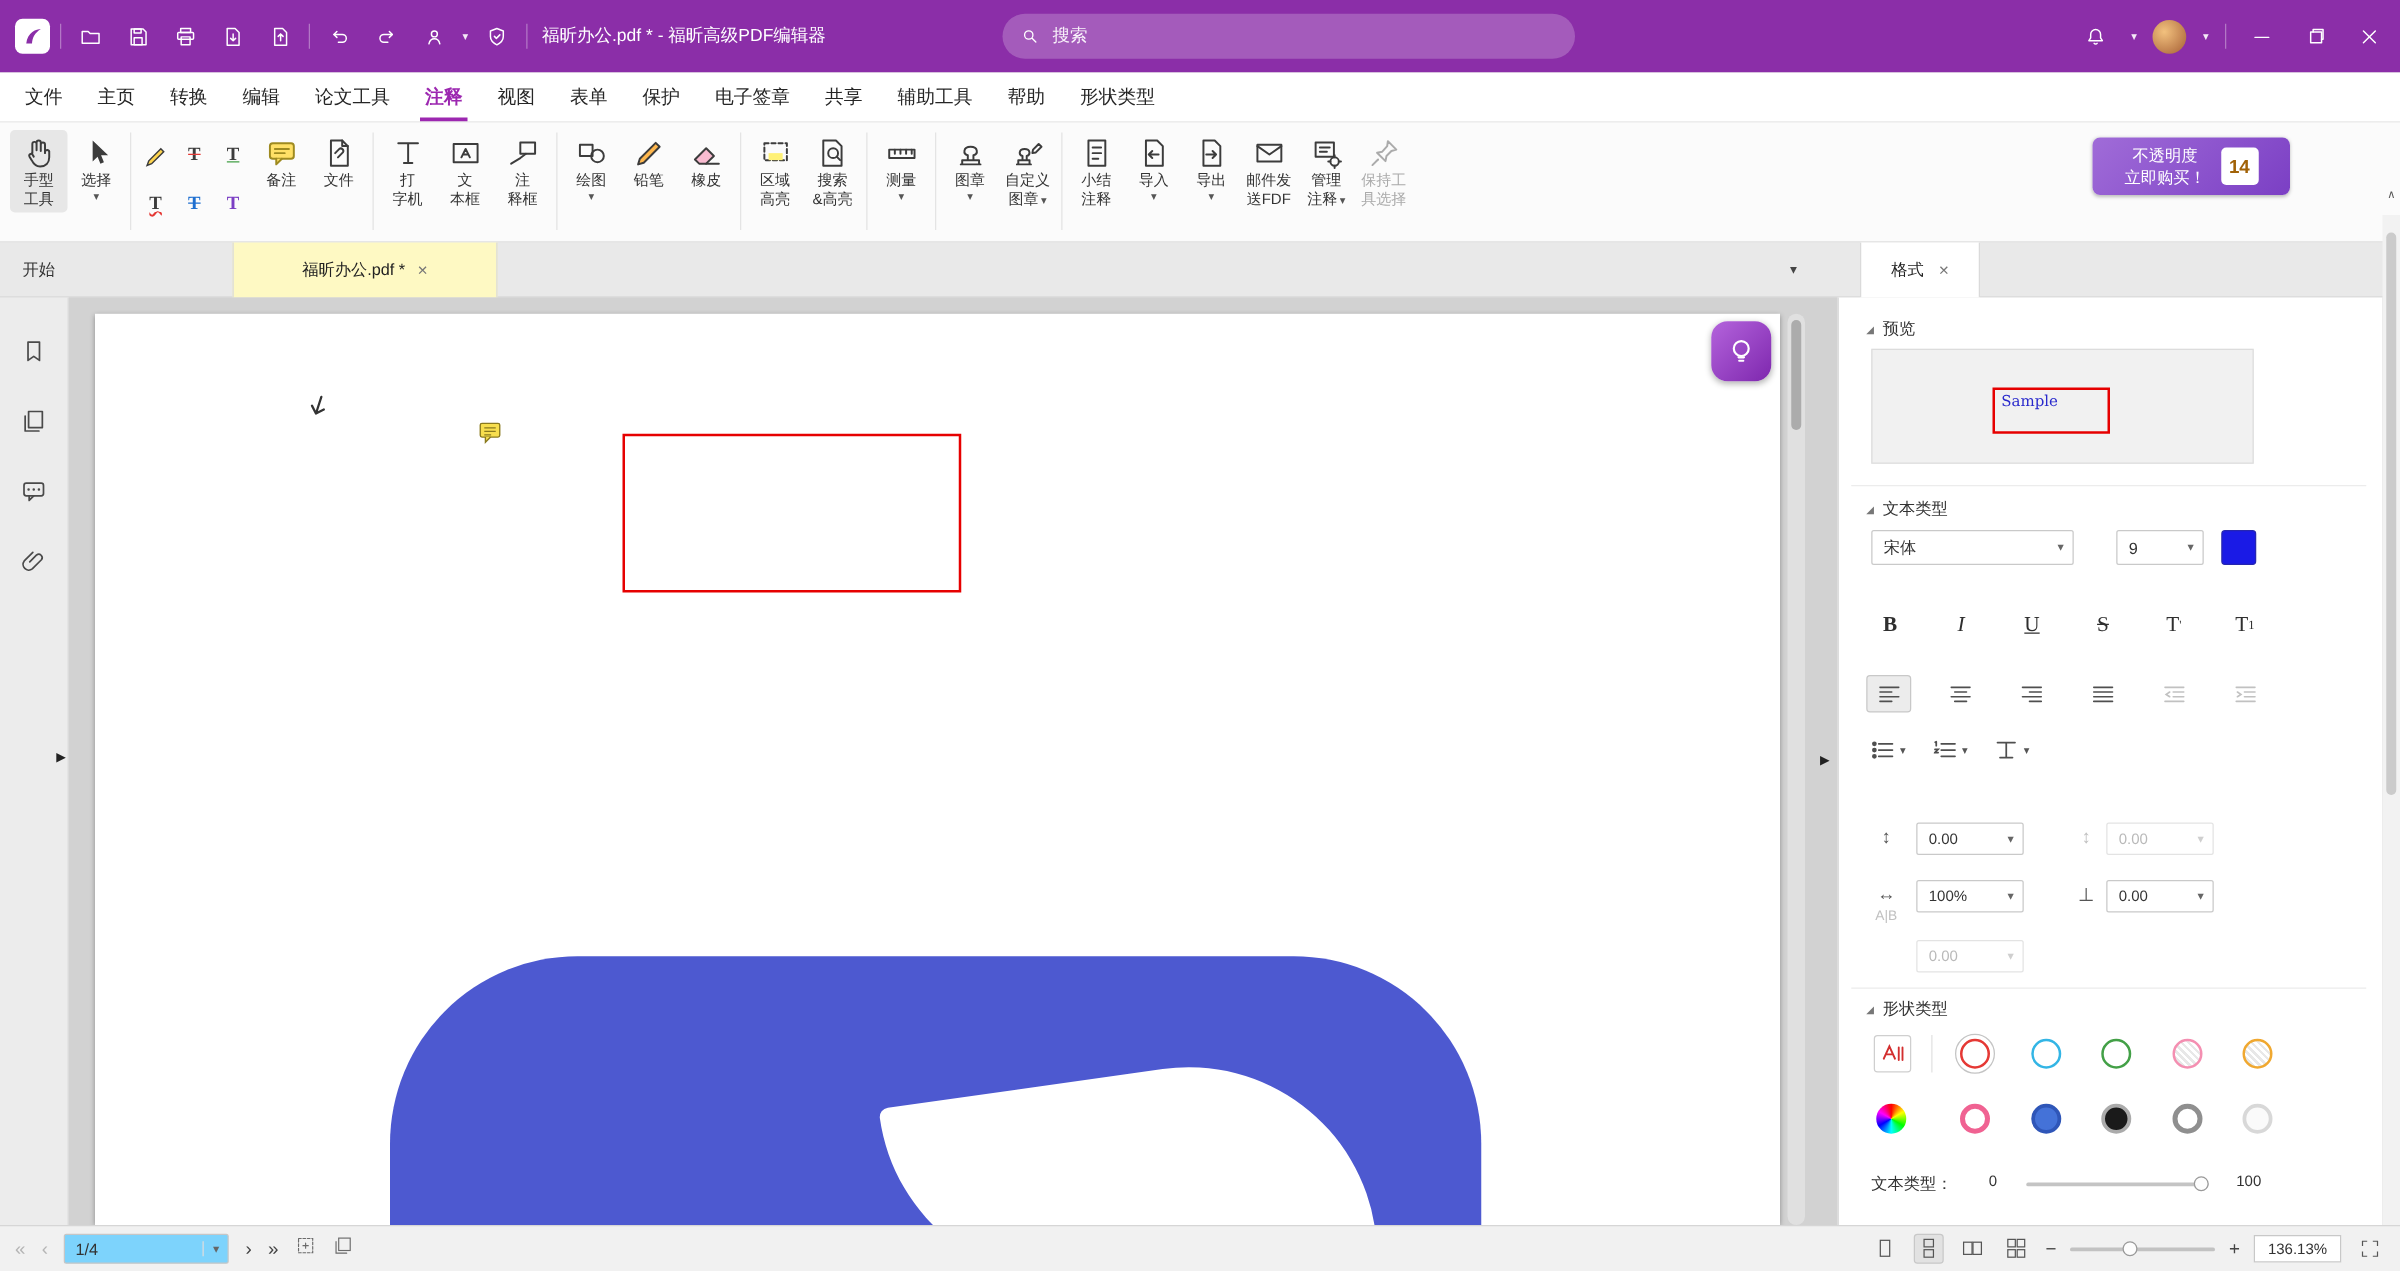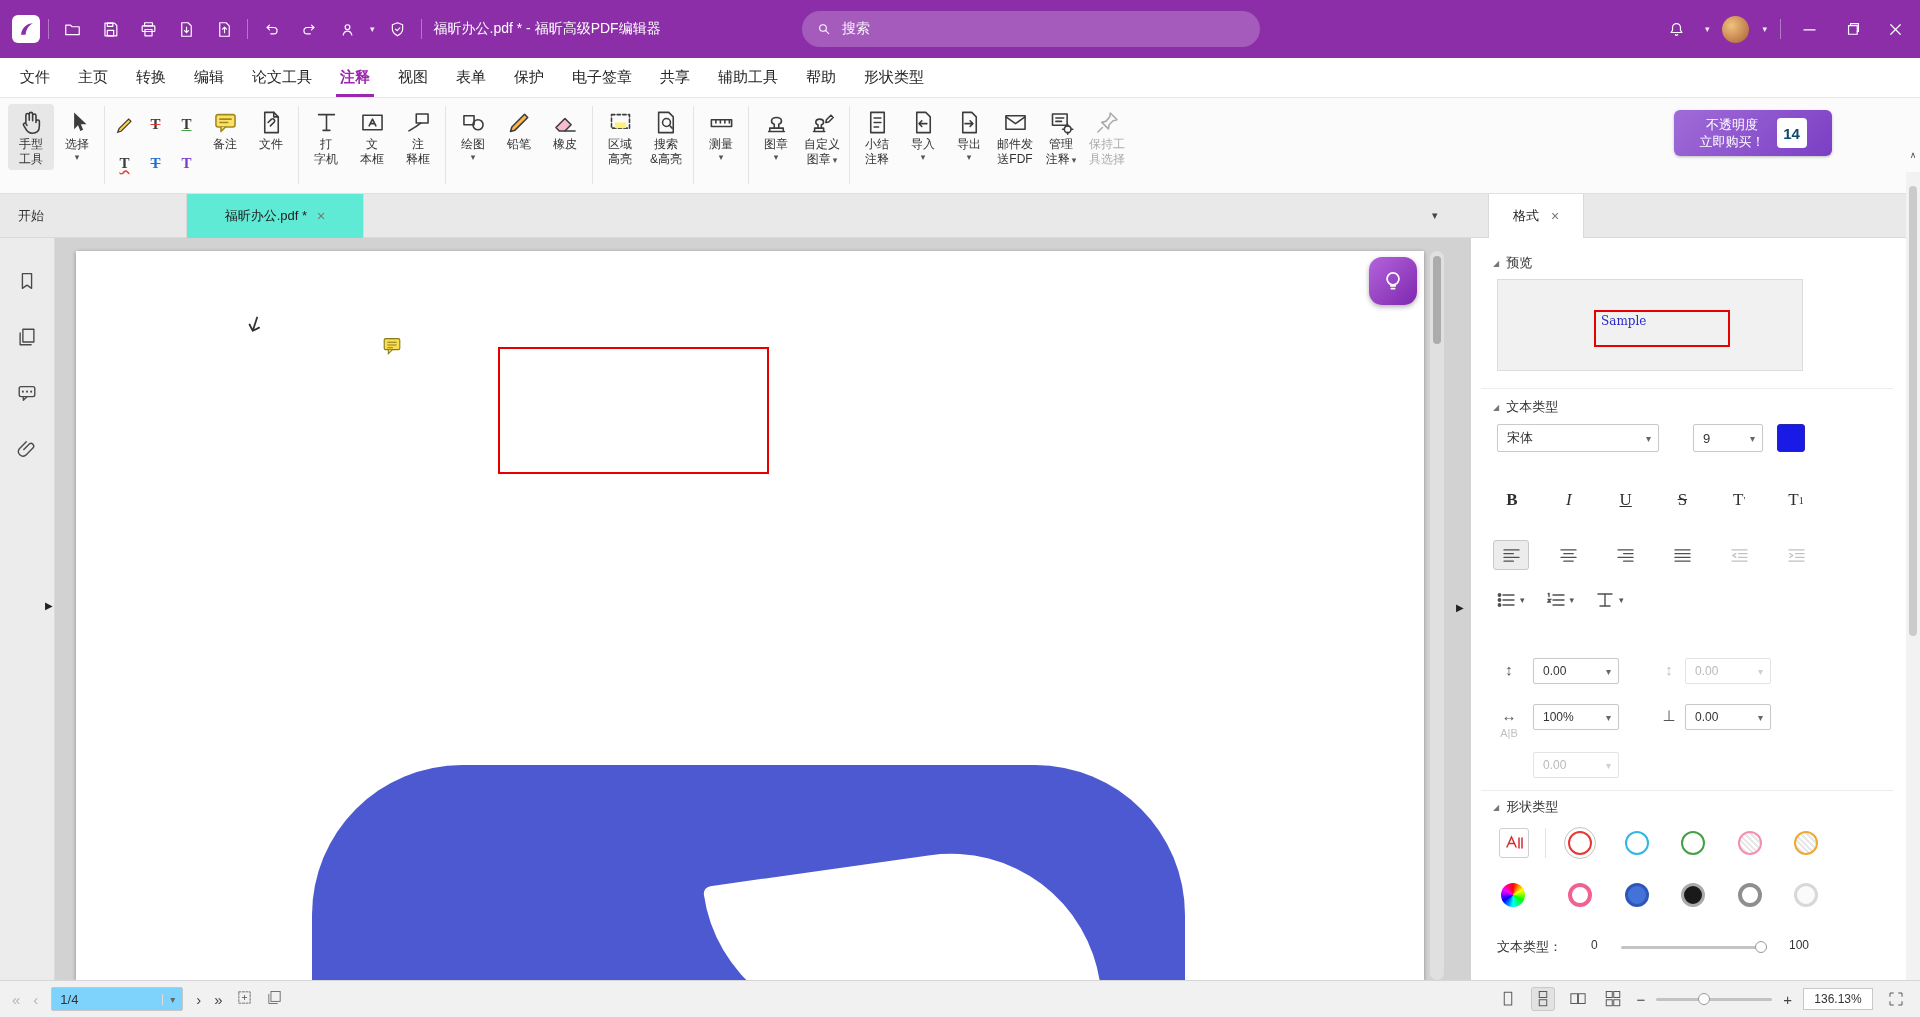--- a/index.html
+++ b/index.html
@@ -37,25 +37,25 @@
 .mgc svg{width:22px;height:22px;stroke:#3C3C3C;fill:none;stroke-width:1.3;stroke-linecap:round}
 .tt{font-size:15px;font-weight:700;color:#3C3C3C;font-family:"Liberation Serif",serif}
 .tt.str{text-decoration:line-through;text-decoration-color:#E53935}
 .tt.und{text-decoration:underline;text-decoration-color:#43A047}
 .tt.sq{text-decoration:underline wavy #E53935}
 .tt.rep{color:#1E6FD0;text-decoration:line-through}
 .tt.ins{color:#7B3FC4}
 .gray .rl,.gray .dd{color:#ABABAB}
 .trial{position:absolute;right:88px;top:12px;width:158px;height:46px;border-radius:6px;background:linear-gradient(135deg,#A06CD8,#7B3FC4);display:flex;align-items:center;justify-content:center;gap:12px;color:#fff;box-shadow:0 1px 3px rgba(0,0,0,.25)}
 .trial .t1{font-size:13px;line-height:17px;text-align:center}
-.tdays{width:30px;height:30px;background:#fff;border-radius:4px;color:#0c4a6e;font-weight:700;font-size:15px;display:flex;align-items:center;justify-content:center}
+.tdays{width:30px;height:30px;background:#fff;border-radius:4px;color:#a16207;font-weight:700;font-size:15px;display:flex;align-items:center;justify-content:center}
 
 .tabs{position:absolute;left:0;top:194px;width:1920px;height:44px;background:#E9E9E9;border-bottom:1px solid #D9D9D9}
 .starttab{position:absolute;left:0;top:0;width:150px;height:44px;display:flex;align-items:center;padding-left:18px;font-size:13px;color:#333}
-.doctab{position:absolute;left:186px;top:0;width:178px;height:44px;background:#5eead4;border-left:1px solid #DADADA;border-right:1px solid #DADADA;display:flex;align-items:center;justify-content:center;gap:10px;font-size:13px;color:#222}
+.doctab{position:absolute;left:186px;top:0;width:212px;height:44px;background:#fef9c3;border-left:1px solid #DADADA;border-right:1px solid #DADADA;display:flex;align-items:center;justify-content:center;gap:10px;font-size:13px;color:#222}
 .fmttab{position:absolute;left:1488px;top:0;width:96px;height:44px;background:#fff;border-left:1px solid #DADADA;border-right:1px solid #DADADA;display:flex;align-items:center;justify-content:center;gap:12px;font-size:13px;color:#222}
 .tabdd{position:absolute;left:1432px;top:15px;font-size:11px;color:#444}
 .closex{color:#777;font-size:14px}
 
 .sidebar{position:absolute;left:0;top:238px;width:55px;height:742px;background:#ECECEC;border-right:1px solid #DBDBDB;display:flex;flex-direction:column;align-items:center;padding-top:30px;gap:30px}
 .sbi{width:26px;height:26px;display:flex;align-items:center;justify-content:center}
 .sbi svg{width:22px;height:22px;stroke:#4A4A4A;fill:none;stroke-width:1.5;stroke-linecap:round;stroke-linejoin:round}
 .lhandle{position:absolute;left:45px;top:600px;font-size:10px;color:#222}
 
 .canvas{position:absolute;left:55px;top:238px;width:1415px;height:742px;background:#D2D2D2;overflow:hidden}
@@ -69,21 +69,21 @@
 .bulb{position:absolute;left:1314px;top:19px;width:48px;height:48px;border-radius:13px;background:linear-gradient(135deg,#B464DC,#7E27AE);display:flex;align-items:center;justify-content:center;box-shadow:0 2px 5px rgba(0,0,0,.3)}
 .bulb svg{width:26px;height:26px;stroke:#fff;fill:none;stroke-width:1.6;stroke-linecap:round}
 .cscroll{position:absolute;left:1375px;top:13px;width:14px;height:729px;background:#E0E0E0;border-radius:7px}
 .cthumb{position:absolute;left:3px;top:5px;width:8px;height:88px;background:#ACACAC;border-radius:4px}
 .rhandle{position:absolute;left:1401px;top:364px;font-size:10px;color:#222}
 
 .panel{position:absolute;left:1470px;top:238px;width:436px;height:742px;background:#fff;border-left:1px solid #D2D2D2}
 .sech{position:absolute;font-size:13px;color:#333;display:flex;align-items:center;gap:7px;font-weight:400}
 .secmark{font-size:8px;color:#777}
 .pvbox{position:absolute;left:26px;top:41px;width:306px;height:92px;background:#F1F1F1;border:1px solid #DCDCDC}
-.samplebox{position:absolute;left:96px;top:30px;width:136px;height:37px;border:2px solid #E60000;padding:2px 5px;font-family:"DejaVu Serif",serif;font-size:12px;color:#2929CC}
+.samplebox{position:absolute;left:96px;top:30px;width:94px;height:37px;border:2px solid #E60000;padding:2px 5px;font-family:"DejaVu Serif",serif;font-size:12px;color:#2929CC}
 .hdiv{position:absolute;left:10px;width:412px;height:1px;background:#ECECEC}
 .psel{position:absolute;height:28px;border:1px solid #C9C9C9;border-radius:2px;background:#fff;display:flex;align-items:center;padding:0 22px 0 9px;font-size:13px;color:#333}
 .psel .sc{position:absolute;right:7px;font-size:10px;color:#666}
 .psel.small{height:26px;font-size:12px}
 .psel.dis{color:#B9B9B9;border-color:#E3E3E3}
 .psel.dis .sc{color:#CFCFCF}
 .swatch{position:absolute;left:306px;top:186px;width:28px;height:28px;background:#1A1AE6;border:1px solid #2626B0;border-radius:3px}
 .fmtrow{position:absolute;left:22px;top:246px;width:322px;display:flex;justify-content:space-between}
 .fbtn{width:38px;height:32px;display:flex;align-items:center;justify-content:center;font-size:17px;color:#2F2F2F;font-family:"Liberation Serif",serif;border-radius:3px}
 .fbtn sup{font-size:10px}.fbtn sub{font-size:10px}

